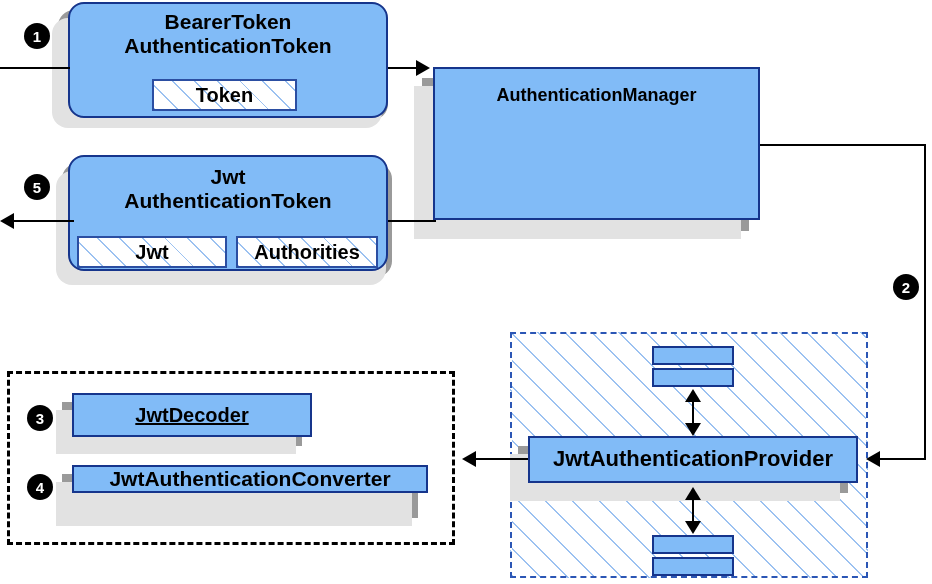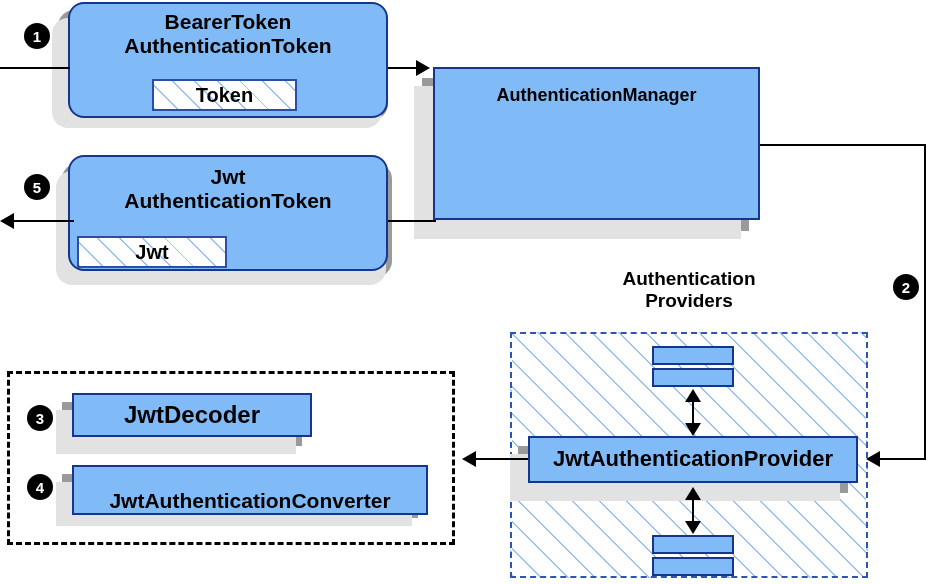--- a/index.html
+++ b/index.html
@@ -150,22 +150,20 @@
   <div class="arrow arrow-left" style="left:866px;top:451px;"></div>
 
   <div class="line hline" style="left:476px;top:458px;width:52px;"></div>
   <div class="arrow arrow-left" style="left:462px;top:451px;"></div>
 
   <div class="line hline" style="left:388px;top:220px;width:48px;"></div>
 
   <div class="line hline" style="left:14px;top:220px;width:60px;"></div>
   <div class="arrow arrow-left" style="left:0px;top:213px;"></div>
 
-  <div class="caption" style="left:576px;top:268px;width:226px;font-size:19px;">Authentication
-Providers</div>
 
   <div class="dashed-blue" style="left:510px;top:332px;width:358px;height:246px;"></div>
 
   <div class="minibar" style="left:652px;top:346px;width:82px;height:19px;"></div>
   <div class="minibar" style="left:652px;top:368px;width:82px;height:19px;"></div>
 
   <div class="line vline" style="left:692px;top:400px;height:30px;"></div>
   <div class="arrow arrow-up" style="left:685px;top:389px;"></div>
   <div class="arrow arrow-down" style="left:685px;top:423px;"></div>
 
@@ -200,32 +198,35 @@
 
   <div class="shadow1 sh-rounded" style="left:62px;top:163px;width:330px;height:114px;"></div>
   <div class="shadow2 sh-rounded" style="left:56px;top:171px;width:330px;height:114px;"></div>
   <div class="node rounded" style="left:68px;top:155px;width:320px;height:116px;padding-top:8px;">
     <div class="node-title" style="font-size:21px;">Jwt
 AuthenticationToken</div>
   </div>
   <div class="hatch" style="left:77px;top:236px;width:150px;height:32px;font-size:20px;">
     <span>Jwt</span>
   </div>
+  <div class="hatch" style="left:236px;top:236px;width:142px;height:32px;font-size:20px;">
+    <span>Authorities</span>
+  </div>
 
   <div class="dashed-black" style="left:7px;top:371px;width:448px;height:174px;"></div>
 
   <div class="shadow1" style="left:62px;top:402px;width:240px;height:44px;"></div>
   <div class="shadow2" style="left:56px;top:410px;width:240px;height:44px;"></div>
   <div class="node" style="left:72px;top:393px;width:240px;height:44px;justify-content:center;">
-    <div class="node-title" style="font-size:24px;">JwtDecoder</div>
+    <div class="node-title" style="font-size:20px;text-decoration:underline;">JwtDecoder</div>
   </div>
 
   <div class="shadow1" style="left:62px;top:474px;width:356px;height:44px;"></div>
   <div class="shadow2" style="left:56px;top:482px;width:356px;height:44px;"></div>
-  <div class="node" style="left:72px;top:465px;width:356px;height:50px;justify-content:flex-end;">
+  <div class="node" style="left:72px;top:465px;width:356px;height:28px;justify-content:flex-start;">
     <div class="node-title" style="font-size:21px;">JwtAuthenticationConverter</div>
   </div>
 
   <div class="bullet" style="left:24px;top:23px;">
     <span>1</span>
   </div>
   <div class="bullet" style="left:24px;top:174px;">
     <span>5</span>
   </div>
   <div class="bullet" style="left:893px;top:274px;">

